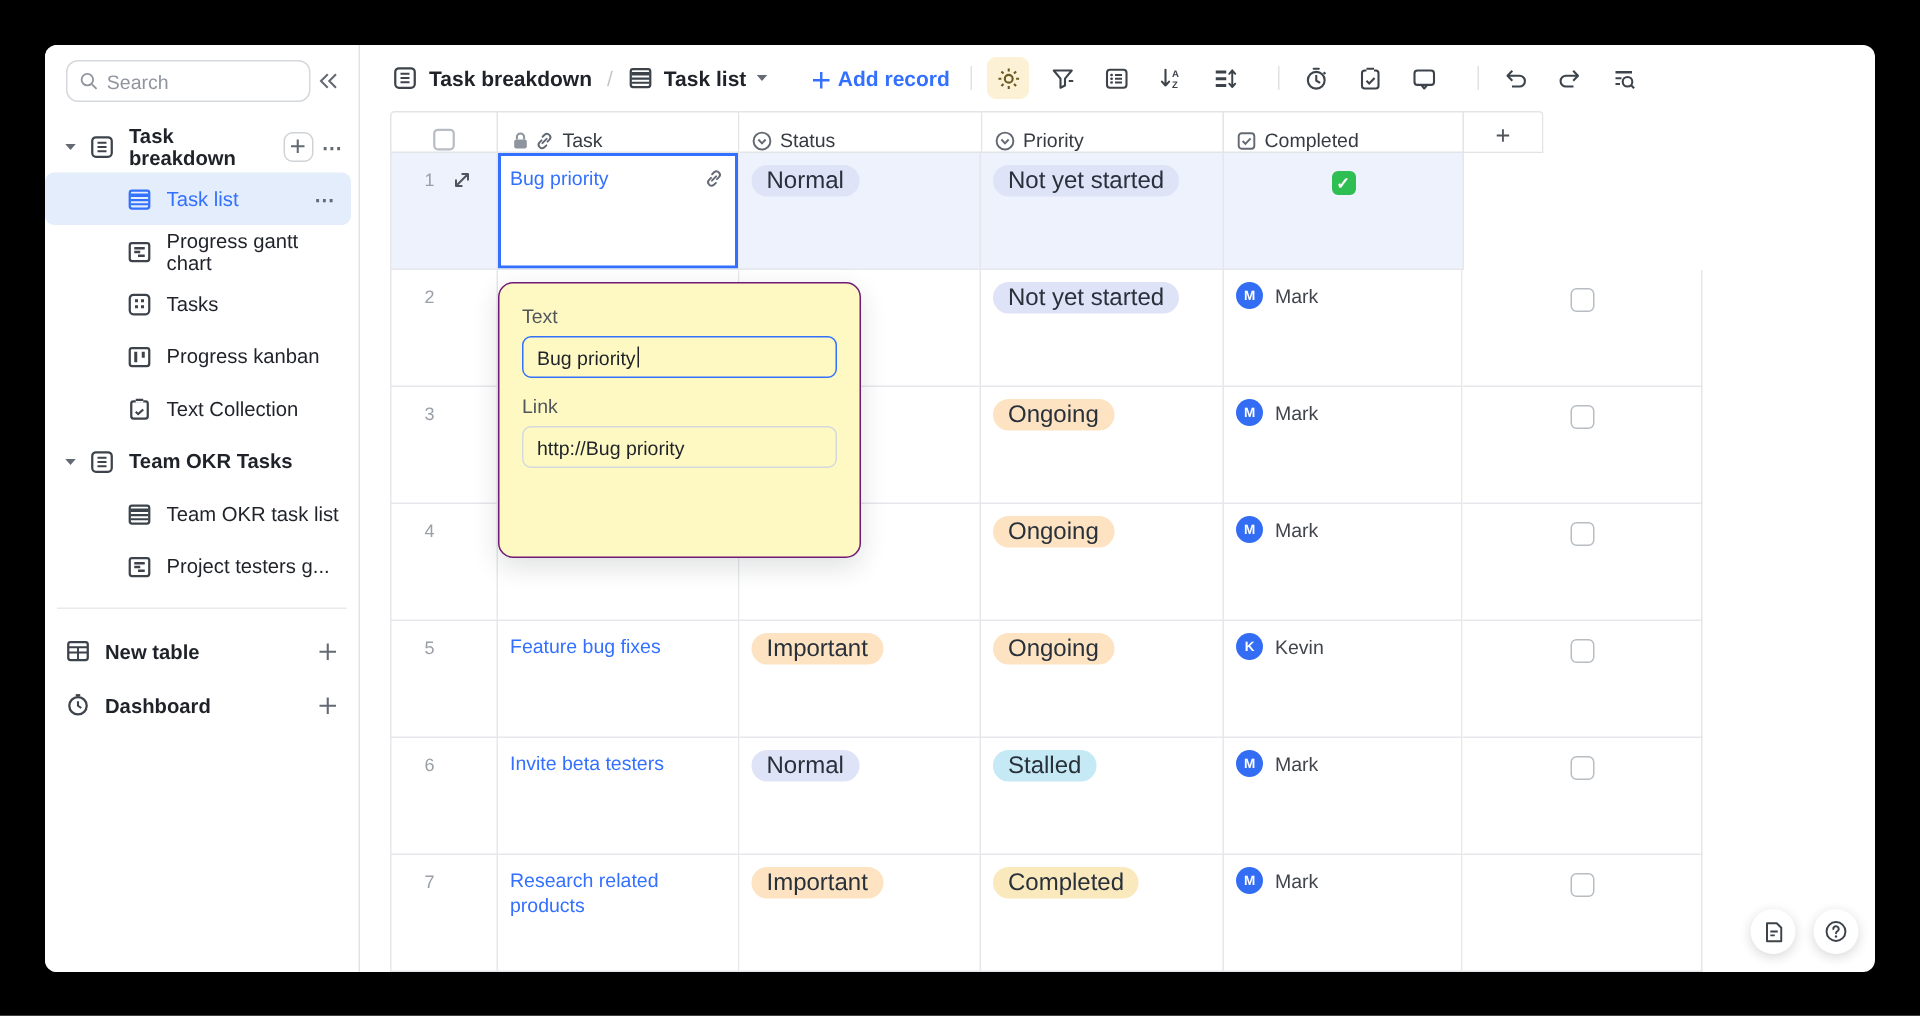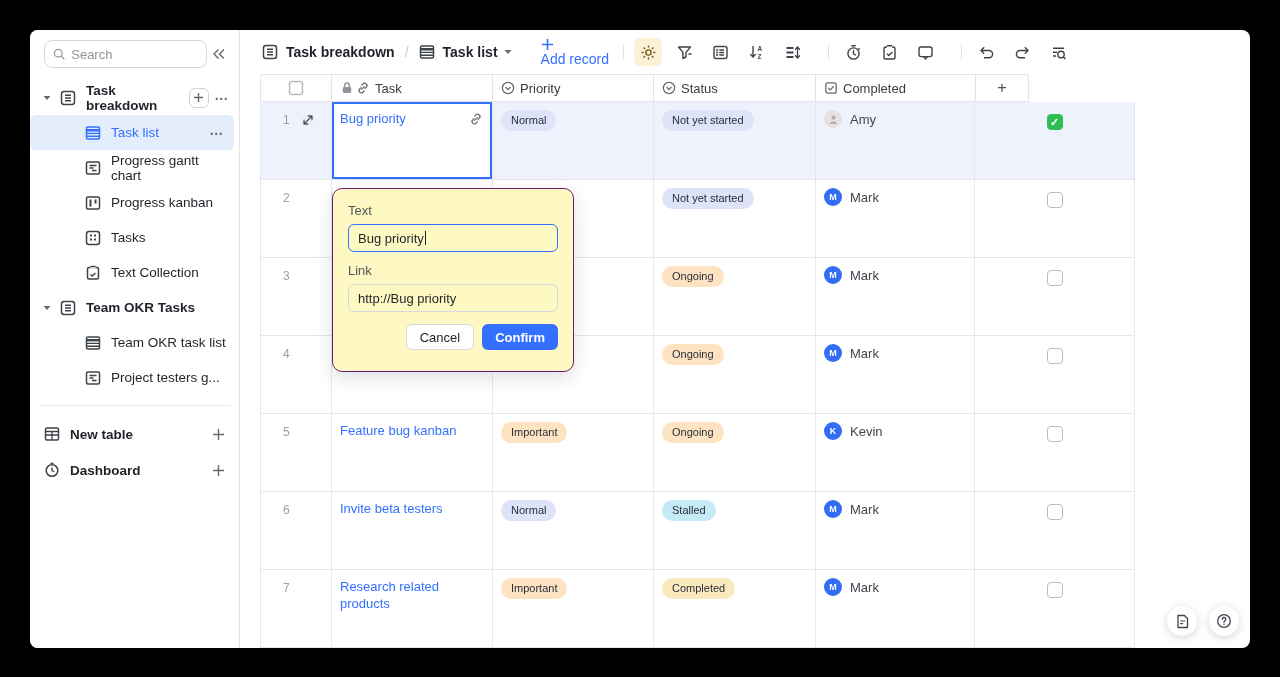--- a/index.html
+++ b/index.html
@@ -38,53 +38,53 @@
   .foot-row .spacer { flex:1; }
   .foot-row .plus { color:#646a73; }
 
   
   .main { position:absolute; left:210px; top:0; right:0; height:100%; }
   .toolbar { height:44px; display:flex; align-items:center; padding-left:22px; }
   .crumb { display:flex; align-items:center; font-size:14px; font-weight:600; }
   .crumb .nicon { width:16px; height:16px; margin-right:8px; color:#3d434a; }
   .crumb .sep { color:#c4c8cd; margin:0 10px; font-weight:400; }
   .crumb .caret-sm { margin-left:5px; color:#646a73; }
-  .add-record { display:flex; align-items:flex-start; color:#3370ff; font-size:14px;
-                font-weight:400; margin-left:28px; cursor:pointer;flex-direction:column; }
+  .add-record { display:flex; align-items:flex-end; color:#3370ff; font-size:14px;
+                font-weight:700; margin-left:28px; cursor:pointer; }
   .add-record svg { margin-right:5px; }
   .tb-divider { width:1px; height:16px; background:#e0e2e6; margin:0 10px 0 14px; }
   .tool-btn { width:28px; height:28px; border-radius:6px; display:flex; align-items:center;
               justify-content:center; color:#3d434a; margin-right:8px; cursor:pointer; }
   .tool-btn.active { background:#fcf1d4; }
 
   
   .table { position:absolute; left:20px; top:44px; }
   .thead { display:flex; }
   .th { height:28px; border:1px solid #e2e4e8; border-left:none; display:flex;
-        align-items:center; font-size:13px; color:#363b42; background:#fff;
+        align-items:flex-end; font-size:13px; color:#363b42; background:#fff;
         padding-left:8px; cursor:pointer; }
   .th:first-child { border-left:1px solid #e2e4e8; border-top-left-radius:3px;
                     justify-content:center; padding-left:0; }
   .th.addcol { justify-content:center; border-top-right-radius:3px; color:#646a73; padding-left:0; }
   .th .hicon { width:14px; height:14px; margin-right:5px; color:#646a73; flex:none; }
   .th .hicon.lock { margin-right:2px; }
   .trow { display:flex; }
   .td { height:78px; border-right:1px solid #e5e7ea; border-bottom:1px solid #e5e7ea;
         background:#fff; padding:8px; position:relative; }
   .td:first-child { border-left:1px solid #e5e7ea; padding:10px 0 0 0; }
   .trow.rowsel .td { background:#edf2fc; }
   .c0 { width:72px; } .c1 { width:161px; } .c2 { width:161px; } .c3 { width:162px; }
   .c4 { width:159px; } .c5 { width:160px; }
   .rownum { position:absolute; left:22px; top:11px; font-size:12px; color:#9aa0a8; }
   .expand-ic { position:absolute; left:40px; top:11px; color:#50555c; cursor:pointer; }
   .tasklink { color:#3370ff; font-size:13px; text-decoration:none; line-height:17px;
               display:block; padding-right:14px; cursor:pointer; }
   .cell-sel { background:#fff !important; box-shadow:inset 0 0 0 2px #3370ff; z-index:2; }
   .cell-link-ic { position:absolute; right:9px; top:10px; color:#646a73; }
-  .badge { display:inline-block; font-size:11px; color:#28303a; padding:2px 10px;
+  .badge { display:inline-block; font-size:16px; color:#28303a; padding:2px 10px;
            border-radius:11px; line-height:17px; }
   .leader { display:flex; align-items:center; font-size:13px; color:#40454c; }
   .avatar { width:18px; height:18px; border-radius:50%; background:#336df4; color:#fff;
             font-size:9px; font-weight:700; display:flex; align-items:center;
             justify-content:center; margin-right:8px; flex:none; }
   .avatar.photo { background:#e8e2df; color:#8b8f96; }
   .cbx { width:16px; height:16px; border:1.5px solid #b8bdc4; border-radius:4px;
          background:#fff; margin:2px auto 0; display:flex; align-items:center;
          justify-content:center; cursor:pointer; }
   .cbx.checked { background:#2fbe52; border-color:#2fbe52; }
@@ -167,32 +167,32 @@
       <svg class="nicon" viewBox="0 0 16 16">
           <rect x="1.5" y="2" width="13" height="12" rx="1.5" fill="none" stroke="currentColor" stroke-width="1.5"></rect>
           <path d="M4.5 5.5 h7 M4.5 8 h4" stroke="currentColor" stroke-width="1.6"></path>
           <path d="M7 10.5 h4.5" stroke="currentColor" stroke-width="1.6"></path>
         </svg>
       <span>Progress gantt chart</span>
     </div>
 
     <div class="nav-row child">
       <svg class="nicon" viewBox="0 0 16 16">
+          <rect x="1.5" y="1.5" width="13" height="13" rx="2.5" fill="none" stroke="currentColor" stroke-width="1.5"></rect>
+          <path d="M5 5.5 h2 M9 5.5 h2 M5 9.5 h2 M9 9.5 h2" stroke="currentColor" stroke-width="2"></path>
+        </svg>
+      <span>Tasks</span>
+    </div>
+
+    <div class="nav-row child">
+      <svg class="nicon" viewBox="0 0 16 16">
           <rect x="1.5" y="2" width="13" height="12" rx="1.5" fill="none" stroke="currentColor" stroke-width="1.5"></rect>
           <path d="M5.5 4.5 v7 M10.5 4.5 v4" stroke="currentColor" stroke-width="2"></path>
         </svg>
       <span>Progress kanban</span>
-    </div>
-
-    <div class="nav-row child">
-      <svg class="nicon" viewBox="0 0 16 16">
-          <rect x="1.5" y="1.5" width="13" height="13" rx="2.5" fill="none" stroke="currentColor" stroke-width="1.5"></rect>
-          <path d="M5 5.5 h2 M9 5.5 h2 M5 9.5 h2 M9 9.5 h2" stroke="currentColor" stroke-width="2"></path>
-        </svg>
-      <span>Tasks</span>
     </div>
 
     <div class="nav-row child">
       <svg class="nicon" viewBox="0 0 16 16">
           <rect x="2.5" y="2.5" width="11" height="11.5" rx="1.5" fill="none" stroke="currentColor" stroke-width="1.5"></rect>
           <path d="M5.5 2.5 h5" stroke="#fff" stroke-width="2"></path>
           <path d="M5.5 1.5 h5" stroke="currentColor" stroke-width="1.5"></path>
           <path d="M5.5 9.5 l1.6 1.6 L10.5 8" fill="none" stroke="currentColor" stroke-width="1.4"></path>
         </svg>
       <span>Text Collection</span>
@@ -379,34 +379,34 @@
         <div class="th c1">
           <svg class="hicon lock" viewBox="0 0 14 14">
               <rect x="2.8" y="6" width="8.4" height="6" rx="1.4" fill="#8f959e"></rect>
               <path d="M4.6 6 V4.4 a2.4 2.4 0 0 1 4.8 0 V6" fill="none" stroke="#8f959e" stroke-width="1.4"></path>
             </svg>
           <svg class="hicon" viewBox="0 0 14 14">
               <path d="M5.6 8.4 L8.4 5.6 M5 6.6 L3.7 7.9 a2.3 2.3 0 0 0 3.25 3.25 L8.25 9.9 M9 7.4 L10.3 6.1 A2.3 2.3 0 0 0 7.05 2.85 L5.75 4.15" fill="none" stroke="#646a73" stroke-width="1.3" stroke-linecap="round"></path>
             </svg>
           <span>Task</span>
         </div>
+        <div class="th c3">
+          <svg class="hicon" viewBox="0 0 14 14">
+              <circle cx="7" cy="7" r="5.6" fill="none" stroke="#646a73" stroke-width="1.3"></circle>
+              <path d="M4.6 6 L7 8.6 L9.4 6" fill="none" stroke="#646a73" stroke-width="1.3"></path>
+            </svg>
+          <span>Status</span>
+        </div>
         <div class="th c2">
           <svg class="hicon" viewBox="0 0 14 14">
               <circle cx="7" cy="7" r="5.6" fill="none" stroke="#646a73" stroke-width="1.3"></circle>
               <path d="M4.6 6 L7 8.6 L9.4 6" fill="none" stroke="#646a73" stroke-width="1.3"></path>
             </svg>
           <span>Priority</span>
         </div>
-        <div class="th c3">
-          <svg class="hicon" viewBox="0 0 14 14">
-              <circle cx="7" cy="7" r="5.6" fill="none" stroke="#646a73" stroke-width="1.3"></circle>
-              <path d="M4.6 6 L7 8.6 L9.4 6" fill="none" stroke="#646a73" stroke-width="1.3"></path>
-            </svg>
-          <span>Status</span>
-        </div>
         <div class="th c5">
           <svg class="hicon" viewBox="0 0 14 14">
               <rect x="1.8" y="1.8" width="10.4" height="10.4" rx="2" fill="none" stroke="#646a73" stroke-width="1.3"></rect>
               <path d="M4.4 7 L6.3 8.9 L9.7 5.3" fill="none" stroke="#646a73" stroke-width="1.3"></path>
             </svg>
           <span>Completed</span>
         </div>
         <div class="th addcol" style="width:53px">
           <span style="font-size:17px;color:#50555c">+</span>
         </div>
@@ -420,31 +420,20 @@
             </svg>
         </div>
         <div class="td c1 cell-sel">
           <a class="tasklink">Bug priority</a>
           <svg class="cell-link-ic" width="14" height="14" viewBox="0 0 14 14">
               <path d="M5.6 8.4 L8.4 5.6 M5 6.6 L3.7 7.9 a2.3 2.3 0 0 0 3.25 3.25 L8.25 9.9 M9 7.4 L10.3 6.1 A2.3 2.3 0 0 0 7.05 2.85 L5.75 4.15" fill="none" stroke="currentColor" stroke-width="1.3" stroke-linecap="round"></path>
             </svg>
         </div>
         <div class="td c2"><span class="badge" style="background-color: rgb(222, 227, 248);">Normal</span></div>
         <div class="td c3"><span class="badge" style="background-color: rgb(222, 227, 248);">Not yet started</span></div>
-        <div class="td c4">
-          <span class="leader">
-              <span class="avatar photo">
-                <svg width="11" height="11" viewBox="0 0 14 14">
-                  <circle cx="7" cy="4.6" r="2.6" fill="#aab0b8"></circle>
-                  <path d="M2.4 12.6 a4.8 4.8 0 0 1 9.2 0 Z" fill="#aab0b8"></path>
-                </svg>
-              </span>
-              <span>Amy</span>
-            </span>
-        </div>
         <div class="td c5">
             <span class="cbx checked"></span>
           </div>
       </div>
 
       <div class="trow">
         <div class="td c0">
             <span class="rownum">2</span>
           </div>
         <div class="td c1">
@@ -501,21 +490,21 @@
         <div class="td c5">
             <span class="cbx"></span>
           </div>
       </div>
 
       <div class="trow">
         <div class="td c0">
             <span class="rownum">5</span>
           </div>
         <div class="td c1">
-            <a class="tasklink">Feature bug kanban</a>
+            <a class="tasklink">Feature bug fixes</a>
           </div>
         <div class="td c2"><span class="badge" style="background-color: rgb(253, 227, 194);">Important</span></div>
         <div class="td c3"><span class="badge" style="background-color: rgb(253, 227, 194);">Ongoing</span></div>
         <div class="td c4">
             <span class="leader">
               <span class="avatar">K</span>
               <span>Kevin</span>
             </span>
           </div>
         <div class="td c5">
@@ -567,24 +556,20 @@
 
   <div class="popup">
     <div class="plabel">Text</div>
     <div class="pinput focus">
       <span>Bug priority</span>
         <span class="caret-bar"></span>
     </div>
     <div class="plabel">Link</div>
     <div class="pinput plain">
       <span>http://Bug priority</span>
-    </div>
-    <div class="pbtns">
-      <div class="btn ghost">Cancel</div>
-      <div class="btn primary">Confirm</div>
     </div>
   </div>
 
   <div class="fab doc">
     <svg width="15" height="15" viewBox="0 0 15 15">
         <path d="M3 1.5 H9.5 L12.5 4.5 V13.5 H3 Z" fill="none" stroke="currentColor" stroke-width="1.3" stroke-linejoin="round"></path>
         <path d="M5.2 7 h5 M5.2 9.6 h3" stroke="currentColor" stroke-width="1.2"></path>
       </svg>
   </div>
   <div class="fab help">

